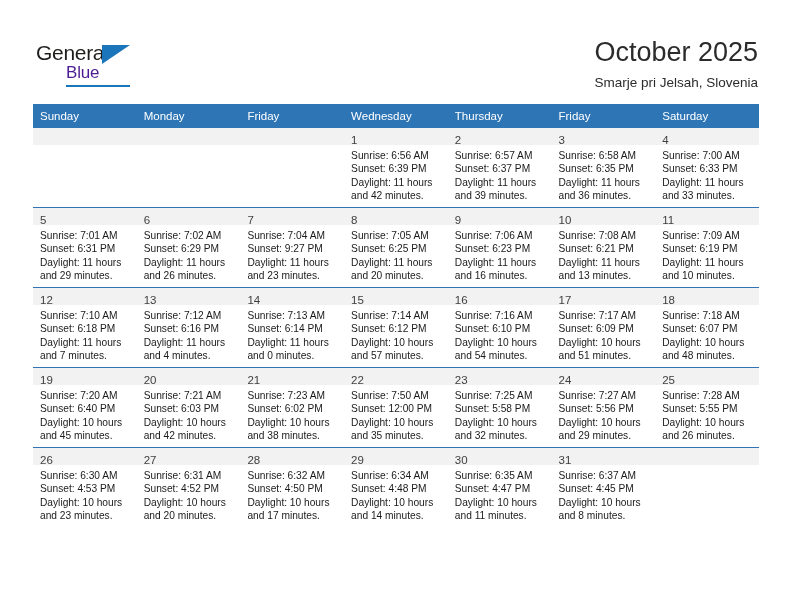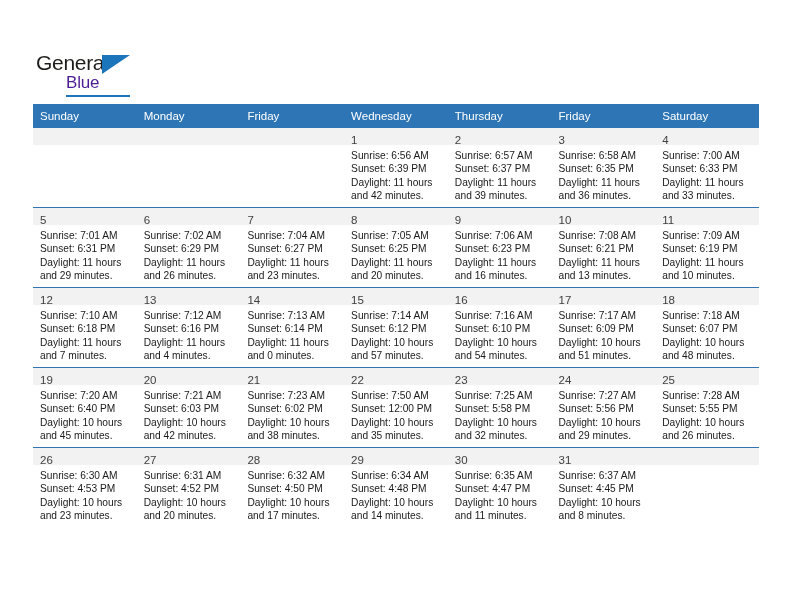--- a/index.html
+++ b/index.html
@@ -18,21 +18,21 @@
     position: relative;
     width: 792px;
     height: 612px;
     box-sizing: border-box;
   }
 
   
   .header {
     position: absolute;
     left: 0;
-    top: 16px;
+    top: 6px;
     width: 792px;
     height: 104px;
   }
   .logo {
     position: absolute;
     left: 36px;
     top: 36px;
     width: 120px;
     height: 48px;
   }
@@ -162,20 +162,24 @@
 
   <div class="header">
 
     <div class="logo">
       <span class="logo-general">General</span>
       <span class="logo-triangle"></span>
       <span class="logo-blue">Blue</span>
       <span class="logo-underline"></span>
     </div>
 
+    <div class="title-block">
+      <div class="cal-title">October 2025</div>
+      <div class="cal-subtitle">Smarje pri Jelsah, Slovenia</div>
+    </div>
 
   </div>
 
   <div class="calendar">
     <table class="cal">
       <colgroup>
         <col>
           <col>
           <col>
           <col>
@@ -258,21 +262,21 @@
                 <div class="cell-line">Sunrise: 7:02 AM</div>
                 <div class="cell-line">Sunset: 6:29 PM</div>
                 <div class="cell-line">Daylight: 11 hours</div>
                 <div class="cell-line">and 26 minutes.</div>
               </div>
             </td>
             <td>
               <div class="daynum-band"><span class="daynum">7</span></div>
               <div class="cell-body">
                 <div class="cell-line">Sunrise: 7:04 AM</div>
-                <div class="cell-line">Sunset: 6:27 PM</div>
+                <div class="cell-line">Sunset: 9:27 PM</div>
                 <div class="cell-line">Daylight: 11 hours</div>
                 <div class="cell-line">and 23 minutes.</div>
               </div>
             </td>
             <td>
               <div class="daynum-band"><span class="daynum">8</span></div>
               <div class="cell-body">
                 <div class="cell-line">Sunrise: 7:05 AM</div>
                 <div class="cell-line">Sunset: 6:25 PM</div>
                 <div class="cell-line">Daylight: 11 hours</div>

